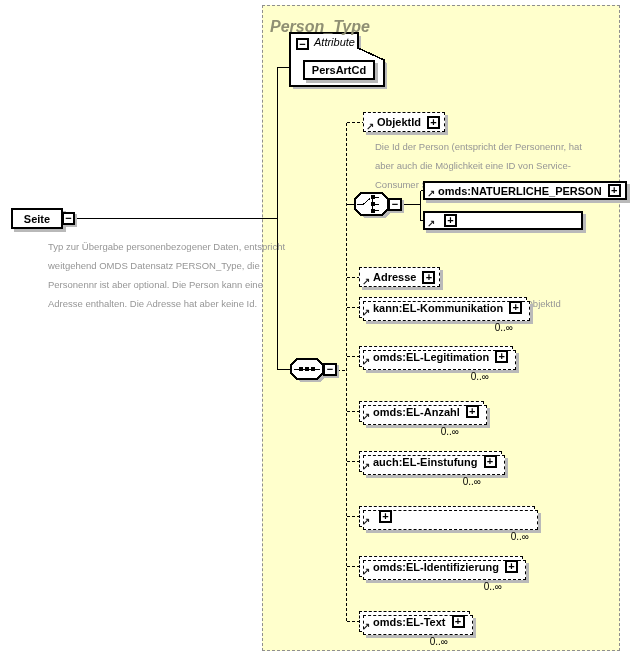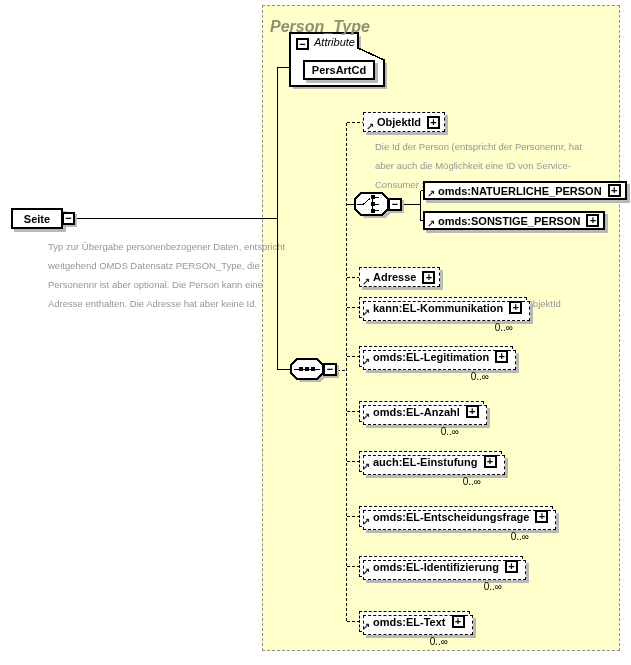--- a/index.html
+++ b/index.html
@@ -151,21 +151,20 @@
 </div>
 <div class="abs note" style="left:375px;top:137px;width:225px;">Die Id der Person (entspricht der Personennr, hat aber auch die Möglichkeit eine ID von Service-Consumer Seite mitzugeben)</div>
 
 <div class="abs el" style="left:423px;top:181px;height:19px;min-width:186px;">
   <span class="ref">↗</span>
   <span class="nm">omds:NATUERLICHE_PERSON</span>
   <span class="pm">+</span>
 </div>
 <div class="abs el" style="left:423px;top:211px;height:19px;min-width:160px;">
   <span class="ref">↗</span>
-  <span class="nm">omds:SONSTIGE_PERSON</span>
   <span class="pm">+</span>
 </div>
 
 <div class="abs el opt" style="left:359px;top:267px;height:20px;min-width:68px;">
   <span class="ref">↗</span>
   <span class="nm">Adresse</span>
   <span class="pm">+</span>
 </div>
 <div class="abs note" style="left:375px;top:294px;width:240px;">Die Hauptadresse des Partners mit ObjektId</div>
 
@@ -192,21 +191,20 @@
 
 <div class="abs el opt stack" style="left:359px;top:451px;min-width:128px;">
   <span class="ref">↗</span>
   <span class="nm">auch:EL-Einstufung</span>
   <span class="pm">+</span>
 </div>
 <div class="abs occurs" style="left:359px;top:476px;width:136px;">0..∞</div>
 
 <div class="abs el opt stack" style="left:359px;top:506px;min-width:176px;">
   <span class="ref">↗</span>
-  <span class="nm">omds:EL-Entscheidungsfrage</span>
   <span class="pm">+</span>
 </div>
 <div class="abs occurs" style="left:359px;top:531px;width:184px;">0..∞</div>
 
 <div class="abs el opt stack" style="left:359px;top:556px;min-width:149px;">
   <span class="ref">↗</span>
   <span class="nm">omds:EL-Identifizierung</span>
   <span class="pm">+</span>
 </div>
 <div class="abs occurs" style="left:359px;top:581px;width:157px;">0..∞</div>

